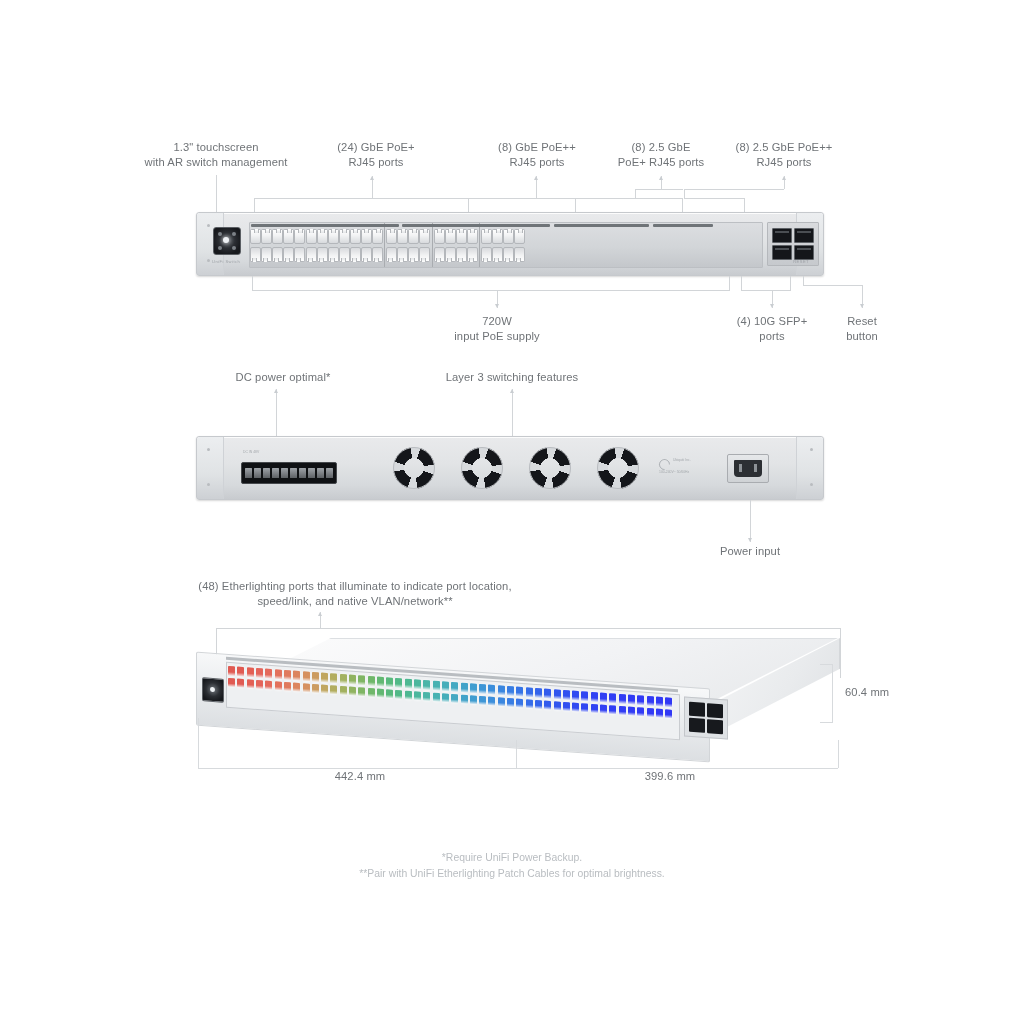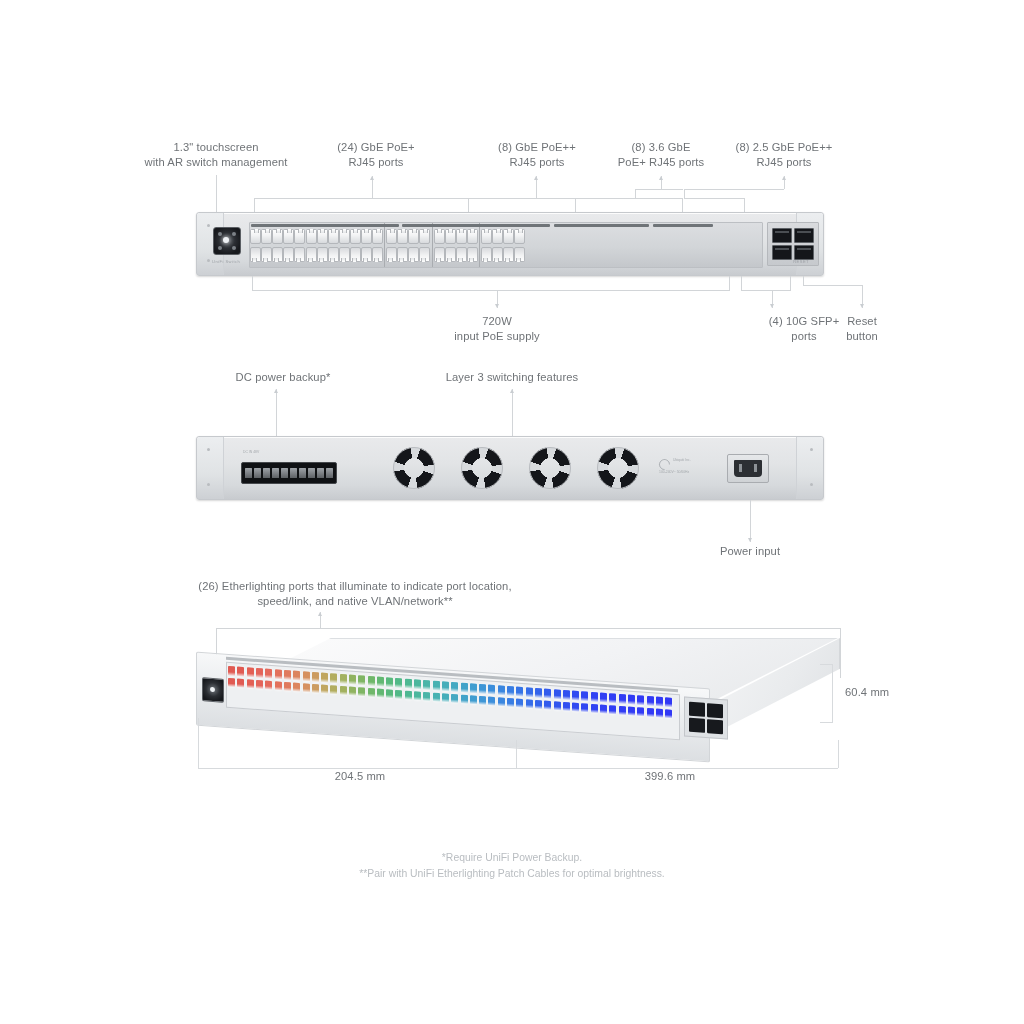--- a/index.html
+++ b/index.html
@@ -311,21 +311,21 @@
 <body>
 
 <div id="stage">
 
   <div class="cap" style="left:118px; top:140px; width:196px;">1.3" touchscreen
 with AR switch management</div>
   <div class="cap" style="left:309px; top:140px; width:134px;">(24) GbE PoE+
 RJ45 ports</div>
   <div class="cap" style="left:470px; top:140px; width:134px;">(8) GbE PoE++
 RJ45 ports</div>
-  <div class="cap" style="left:598px; top:140px; width:126px;">(8) 3.6 GbE
+  <div class="cap" style="left:598px; top:140px; width:126px;">(8) 2.5 GbE
 PoE+ RJ45 ports</div>
   <div class="cap" style="left:716px; top:140px; width:136px;">(8) 2.5 GbE PoE++
 RJ45 ports</div>
 
   <div class="ln v" style="left:216px; top:175px; height:37px;"></div>
 
   <div class="ln h" style="left:254px; top:198px; width:322px;"></div>
   <div class="ln v" style="left:254px; top:198px; height:14px;"></div>
   <div class="ln v" style="left:468px; top:198px; height:14px;"></div>
   <div class="ln v" style="left:575px; top:198px; height:14px;"></div>
@@ -493,26 +493,26 @@
   <div class="ln v" style="left:772px; top:290px; height:18px;"></div>
   <div class="arrowdown" style="left:770px; top:304px;"></div>
 
   <div class="ln v" style="left:803px; top:276px; height:9px;"></div>
   <div class="ln h" style="left:803px; top:285px; width:60px;"></div>
   <div class="ln v" style="left:862px; top:285px; height:23px;"></div>
   <div class="arrowdown" style="left:860px; top:304px;"></div>
 
   <div class="cap" style="left:432px; top:314px; width:130px;">720W
 input PoE supply</div>
-  <div class="cap" style="left:751px; top:314px; width:106px;">(4) 10G SFP+
+  <div class="cap" style="left:719px; top:314px; width:106px;">(4) 10G SFP+
 ports</div>
   <div class="cap" style="left:826px; top:314px; width:72px;">Reset
 button</div>
 
-  <div class="cap" style="left:200px; top:370px; width:166px;">DC power backup*</div>
+  <div class="cap" style="left:200px; top:370px; width:166px;">DC power optimal*</div>
   <div class="cap" style="left:412px; top:370px; width:200px;">Layer 3 switching features</div>
 
   <div class="ln v" style="left:276px; top:389px; height:47px;"></div>
   <div class="arrowup" style="left:274px; top:389px;"></div>
   <div class="ln v" style="left:512px; top:389px; height:47px;"></div>
   <div class="arrowup" style="left:510px; top:389px;"></div>
 
   <div class="chassis" style="left:196px; top:436px; width:626px; height:62px;">
     <div class="earL"></div>
     <div class="earR"></div>
@@ -550,21 +550,21 @@
 
     <div class="iec" style="left:530px; top:17px;">
       <div class="iecinner"></div>
     </div>
   </div>
 
   <div class="ln v" style="left:750px; top:500px; height:42px;"></div>
   <div class="arrowdown" style="left:748px; top:538px;"></div>
   <div class="cap" style="left:690px; top:544px; width:120px;">Power input</div>
 
-  <div class="cap" style="left:145px; top:579px; width:420px;">(26) Etherlighting ports that illuminate to indicate port location,
+  <div class="cap" style="left:145px; top:579px; width:420px;">(48) Etherlighting ports that illuminate to indicate port location,
 speed/link, and native VLAN/network**</div>
 
   <div class="ln v" style="left:320px; top:612px; height:16px;"></div>
   <div class="arrowup" style="left:318px; top:612px;"></div>
   <div class="ln h" style="left:216px; top:628px; width:625px;"></div>
   <div class="ln v" style="left:216px; top:628px; height:36px;"></div>
   <div class="ln v" style="left:840px; top:628px; height:50px;"></div>
 
   <div id="persp">
 
@@ -794,21 +794,21 @@
     <div style="position:absolute; left:14px; top:48px; width:20px; height:22px;
                 background:radial-gradient(circle at 50% 48%, #70757b 0%, #2b2e33 45%, #16181c 80%);
                 border:1px solid #5c6065; border-radius:2px; transform:skewY(4.1deg);">
       <div style="position:absolute; left:7px; top:8px; width:5px; height:5px; border-radius:50%; background:#eef1f4;"></div>
     </div>
   </div>
 
   <div class="dimline v" style="left:198px; top:718px; height:50px;"></div>
   <div class="dimline h" style="left:198px; top:768px; width:318px;"></div>
   <div class="dimline v" style="left:516px; top:740px; height:28px;"></div>
-  <div class="cap" style="left:320px; top:769px; width:80px;">204.5 mm</div>
+  <div class="cap" style="left:320px; top:769px; width:80px;">442.4 mm</div>
 
   <div class="dimline h" style="left:516px; top:768px; width:322px;"></div>
   <div class="dimline v" style="left:838px; top:740px; height:28px;"></div>
   <div class="cap" style="left:620px; top:769px; width:100px;">399.6 mm</div>
 
   <div class="dimline v" style="left:832px; top:664px; width:1px; height:58px;"></div>
   <div class="dimline h" style="left:820px; top:664px; width:13px;"></div>
   <div class="dimline h" style="left:820px; top:722px; width:13px;"></div>
   <div class="cap" style="left:845px; top:685px; width:70px; text-align:left;">60.4 mm</div>
 

